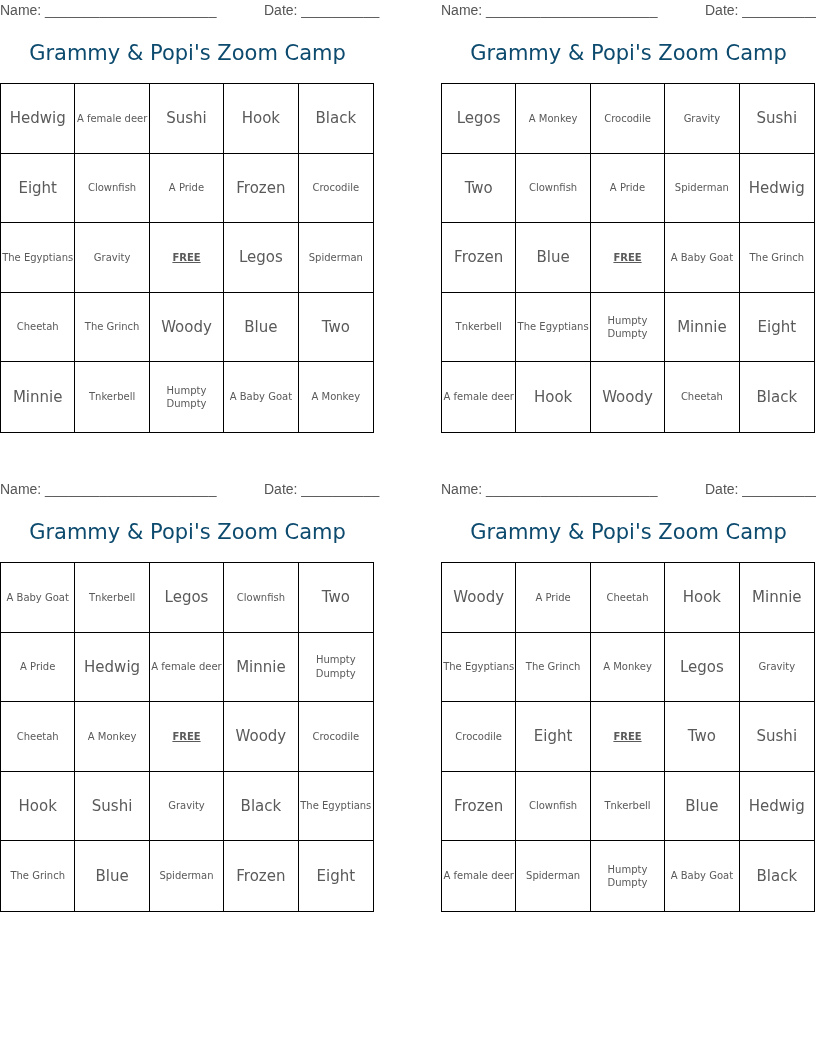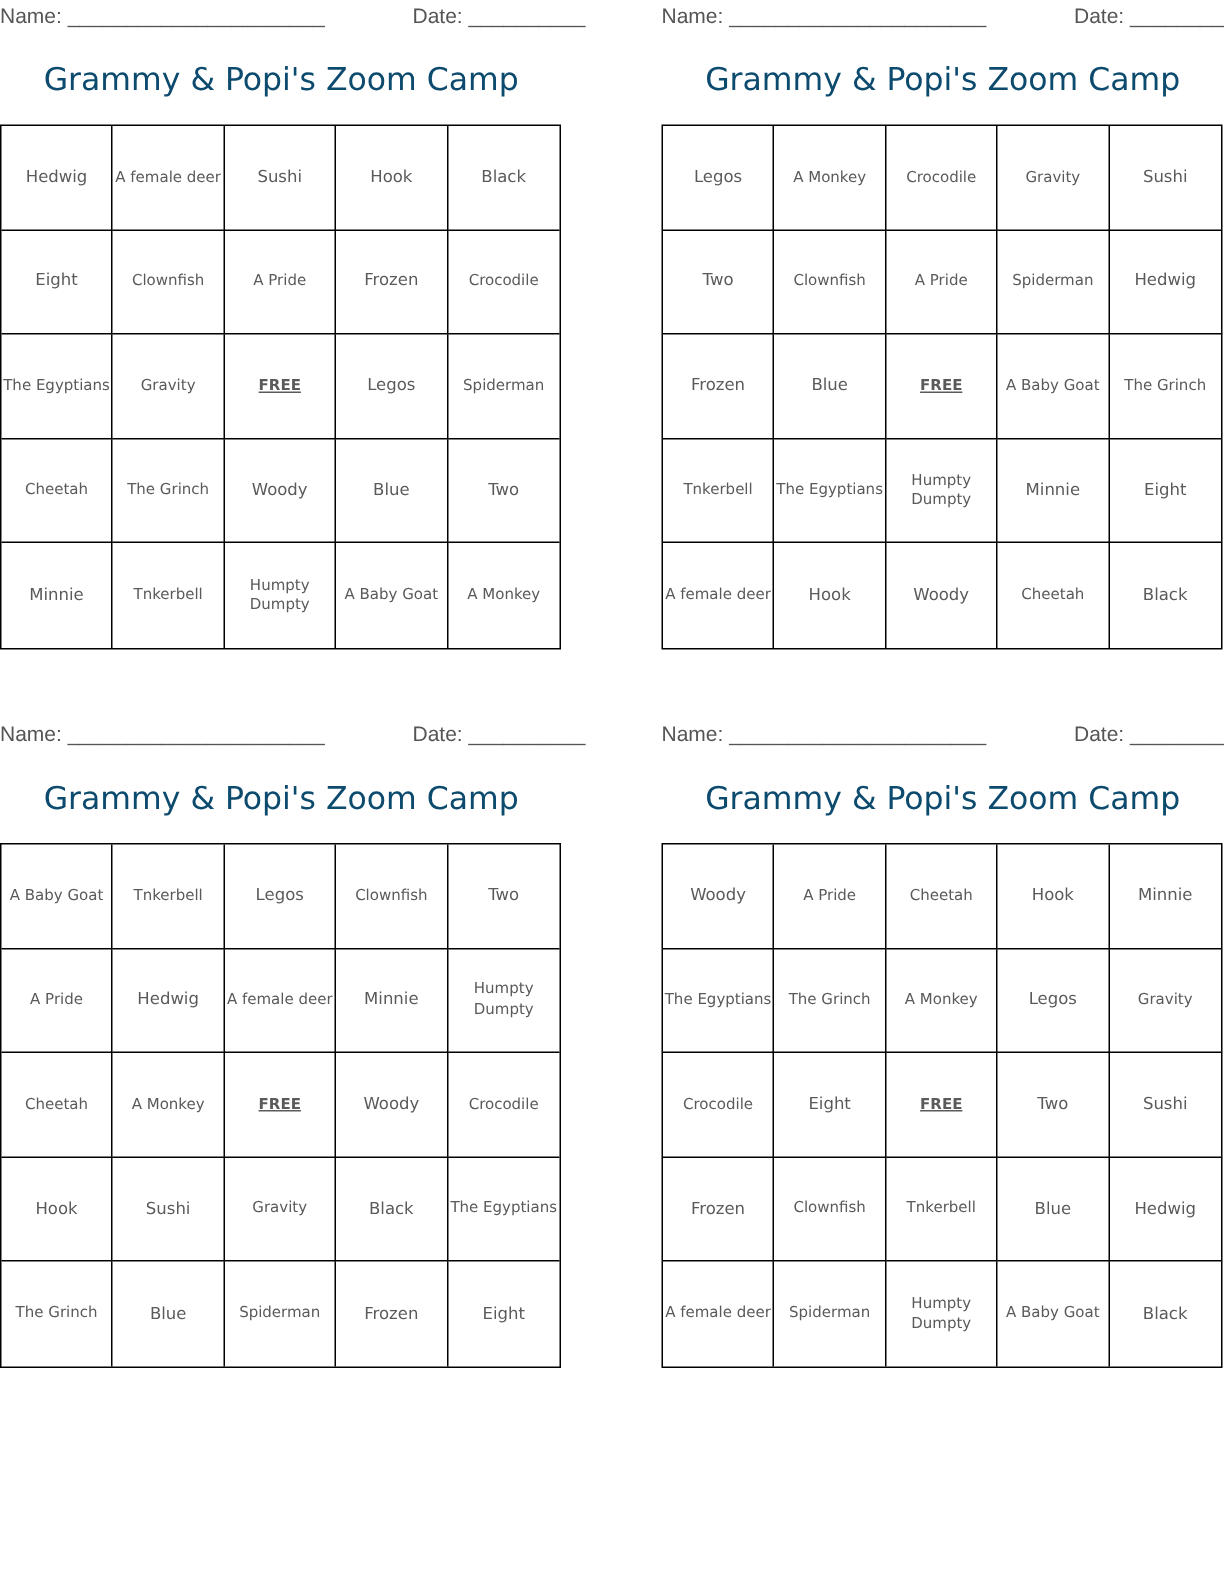--- a/index.html
+++ b/index.html
@@ -1,26 +1,26 @@
 <!DOCTYPE html>
 <html><head>
 <meta charset="utf-8">
 <style>
   html, body { margin: 0; padding: 0; background: #ffffff; }
   body { width: 816px; height: 1056px; position: relative; overflow: hidden; font-family: "DejaVu Sans", sans-serif; }
   .card { position: absolute; width: 375px; height: 440px; padding-left: 18px; }
   .namerow { position: absolute; top: 2px; left: 0; width: 375px; height: 18px; font-family: "Liberation Sans", sans-serif; font-size: 14px; color: #555; }
   .namerow .name { position: absolute; left: 0; top: 0; white-space: nowrap; }
-  .namerow .date { position: absolute; left: 275px; top: 0; white-space: nowrap; }
+  .namerow .date { position: absolute; left: 264px; top: 0; white-space: nowrap; }
   .title { position: absolute; top: 41px; left: 0; width: 375px; text-align: center; font-family: "DejaVu Sans", sans-serif; font-size: 21px; color: #0c4a6e; letter-spacing: 0; }
   .grid { position: absolute; top: 83px; left: 0; width: 374px; height: 350px; border: 1px solid #000; box-sizing: border-box; display: grid; grid-template-columns: repeat(5, 1fr); grid-template-rows: repeat(5, 1fr); }
   .cell { border-right: 1px solid #000; border-bottom: 1px solid #000; display: flex; align-items: center; justify-content: center; text-align: center; color: #5a5a5a; overflow: hidden; line-height: 1.35; padding: 0 1px; box-sizing: border-box; }
   .cell:nth-child(5n) { border-right: none; }
   .cell:nth-child(n+21) { border-bottom: none; }
-  .s-lg { font-size: 11px; }
+  .s-lg { font-size: 15px; }
   .s-sm { font-size: 10px; align-items: center; }
   .s-free { font-size: 10px; font-weight: bold; text-decoration: underline; }
 </style>
 </head>
 <body>
 
 <div id="cards-root">
     <div class="card" style="left: 0px; top: 0px;">
       <div class="namerow">
         <span class="name">Name: ______________________</span>

